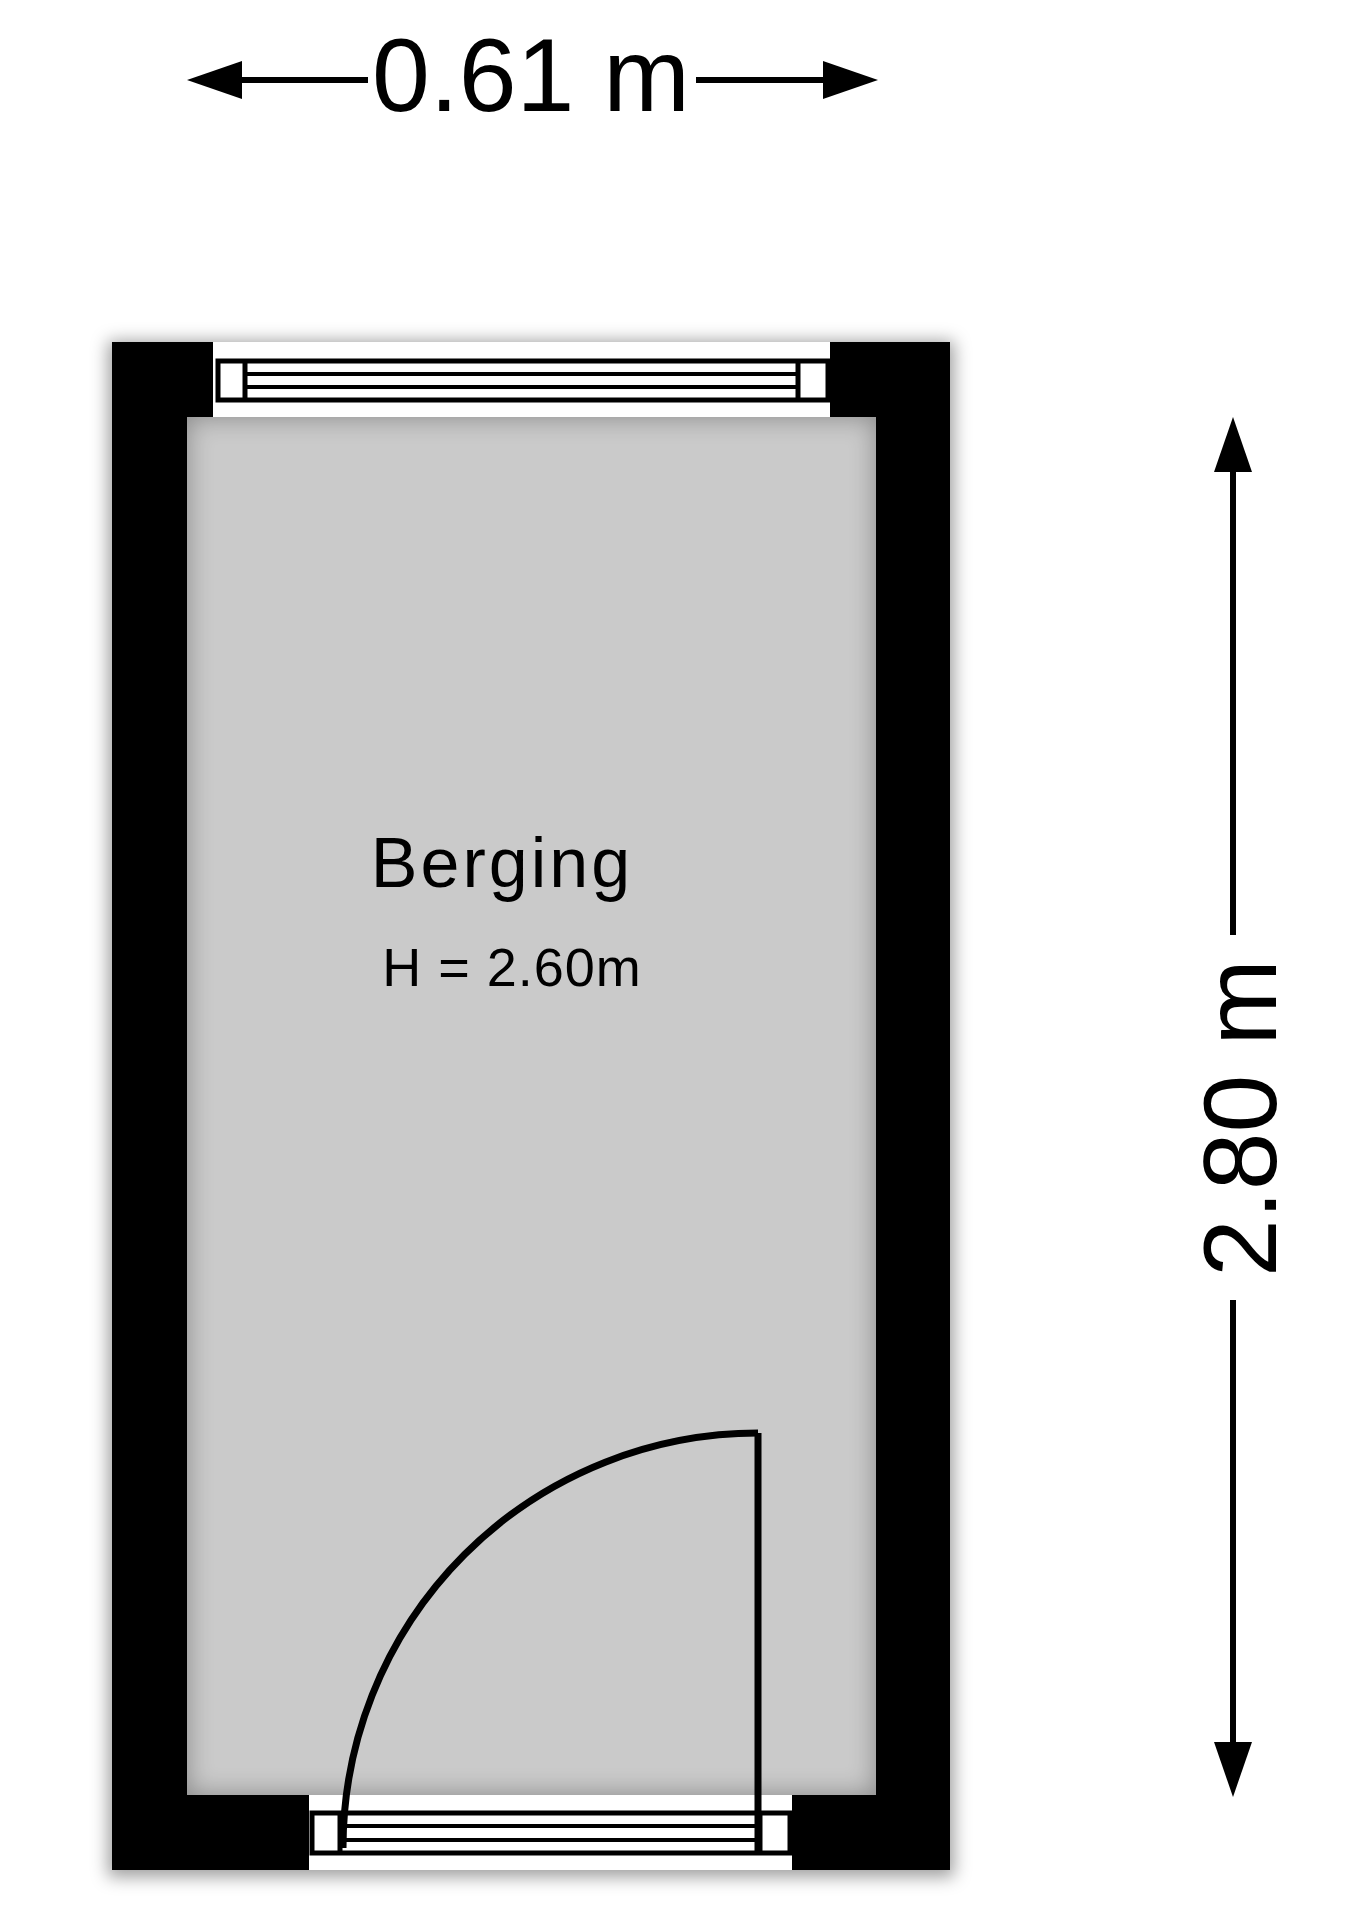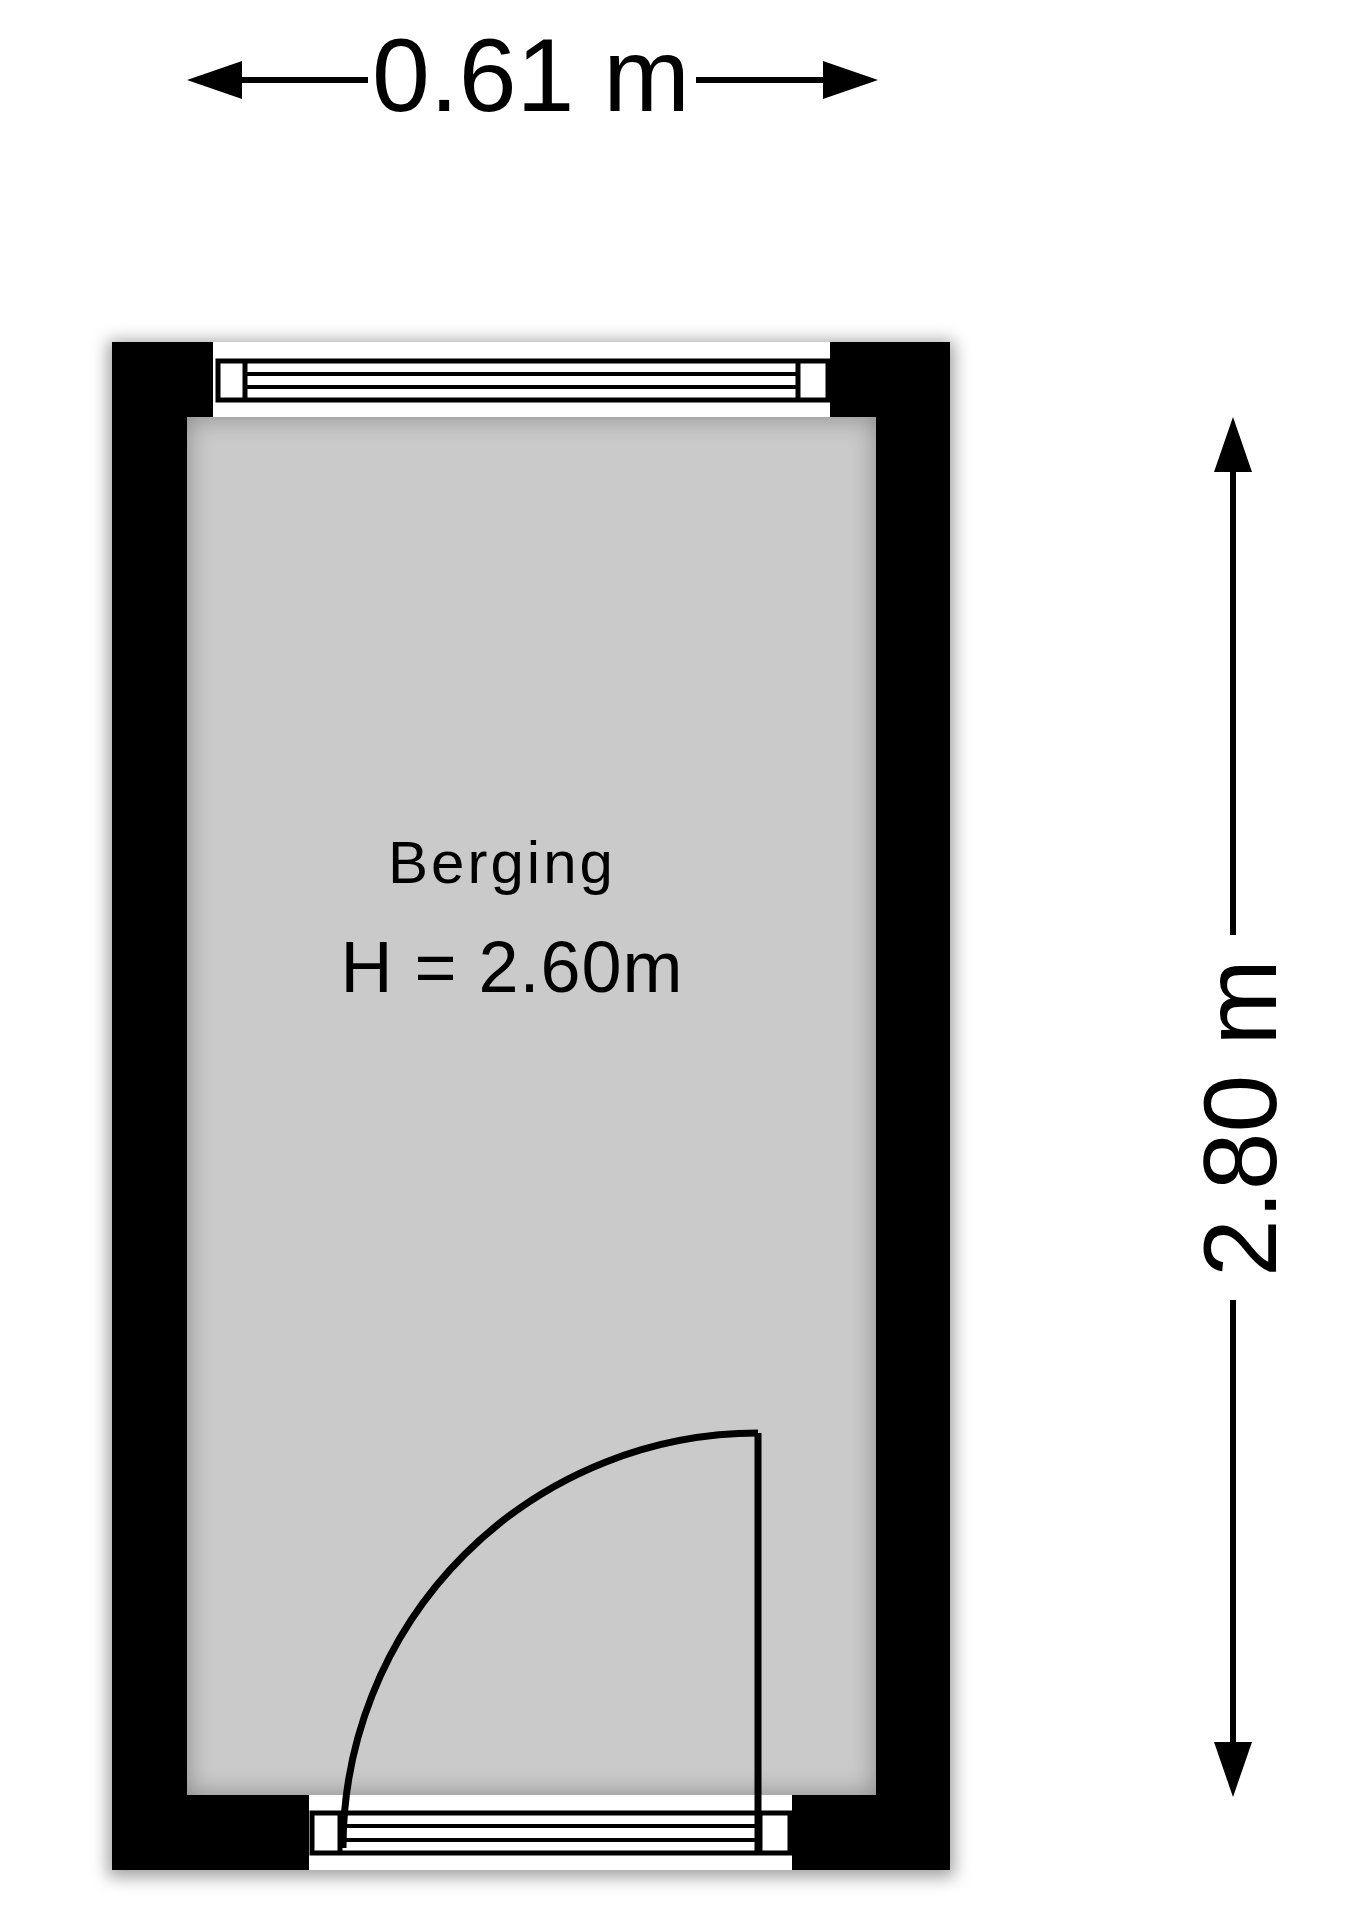--- a/index.html
+++ b/index.html
@@ -21,22 +21,22 @@
   .win-box{fill:#ffffff;stroke:#000000;stroke-width:5;}
   .s5{stroke:#000000;stroke-width:5;}
   .s4{stroke:#000000;stroke-width:4;}
   .door{stroke:#000000;stroke-width:7;fill:none;}
   .dim{stroke:#000000;stroke-width:6;}
   .arrowhead{fill:#000000;stroke:none;}
   .room-label{
     position:absolute;left:502px;top:808px;transform:translateX(-50%);
     text-align:center;color:#000000;white-space:nowrap;
   }
-  .room-name{font-size:60px;line-height:110px;letter-spacing:3px;}
-  .room-height{font-size:72px;line-height:98px;letter-spacing:1px;margin-left:20px;}
+  .room-name{font-size:70px;line-height:110px;letter-spacing:3px;}
+  .room-height{font-size:54px;line-height:98px;letter-spacing:1px;margin-left:20px;}
   .dim-label{position:absolute;color:#000000;font-size:104px;white-space:nowrap;}
   .dim-w{left:531px;top:80px;transform:translate(-50%,-54%);}
   .dim-h{left:1240px;top:1118px;transform:translate(-50%,-50%) rotate(-90deg);}
 </style>
 </head>
 <body>
 
 <div class="canvas">
 
   <div class="plan-bg"></div>

